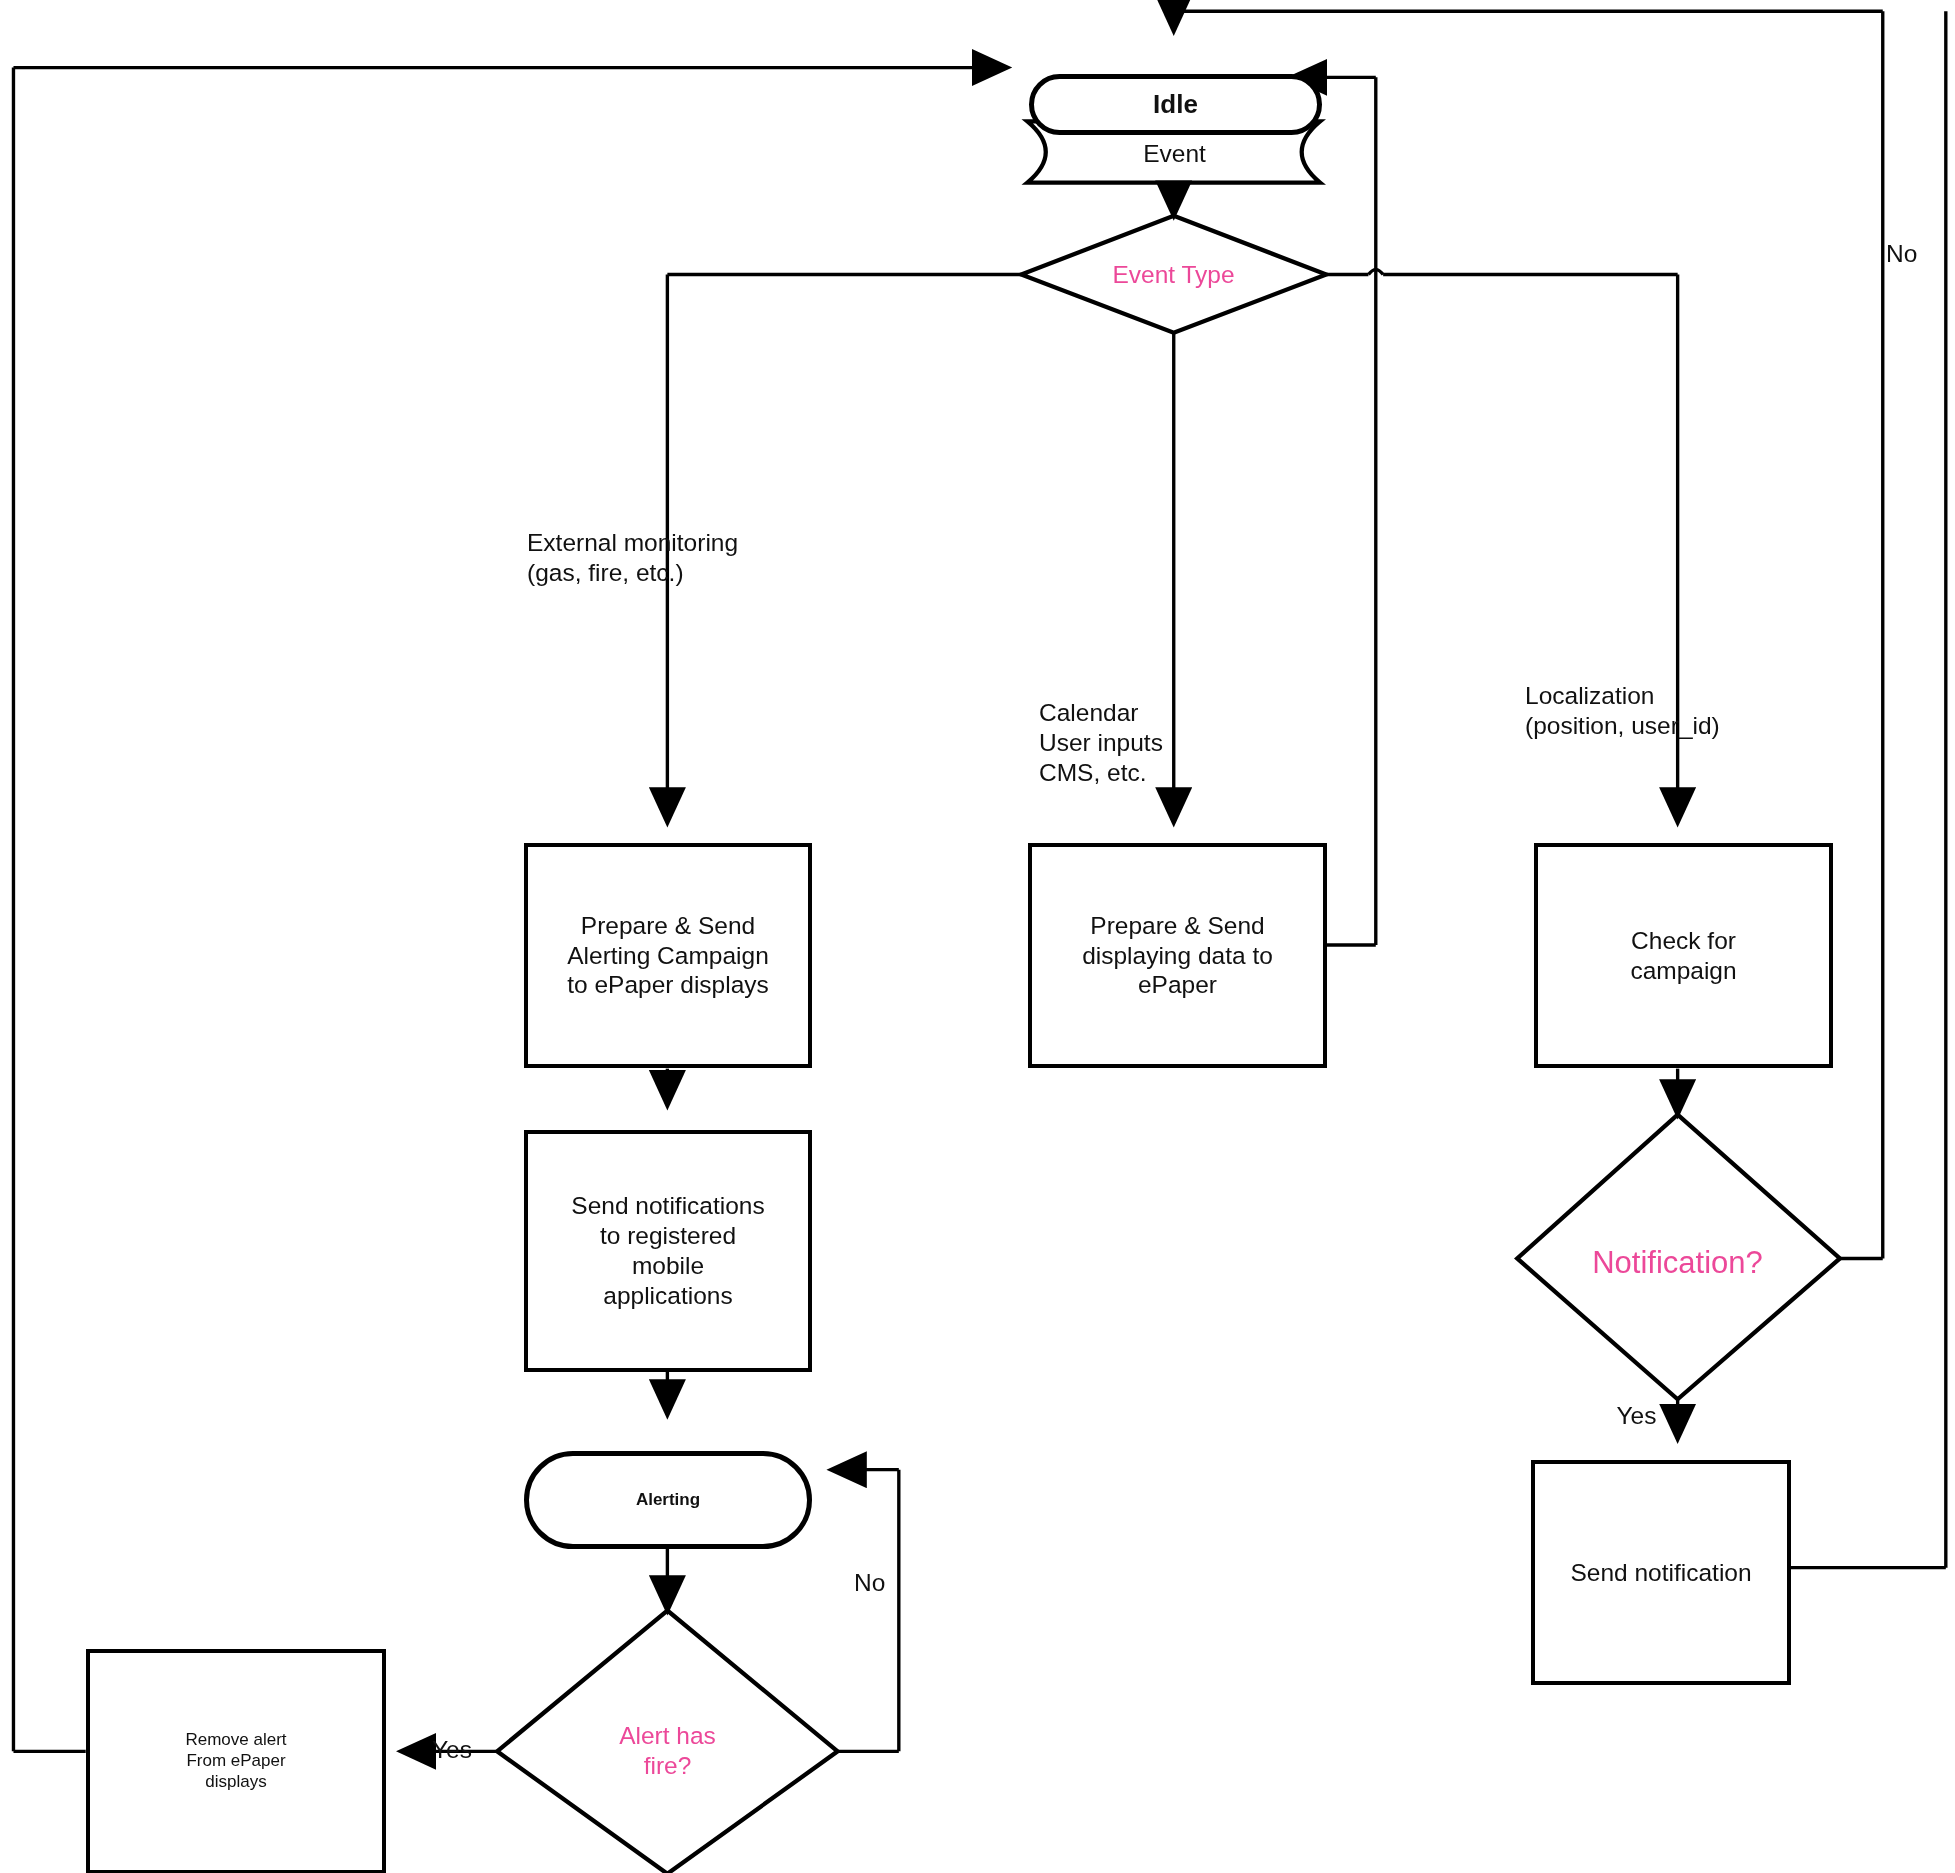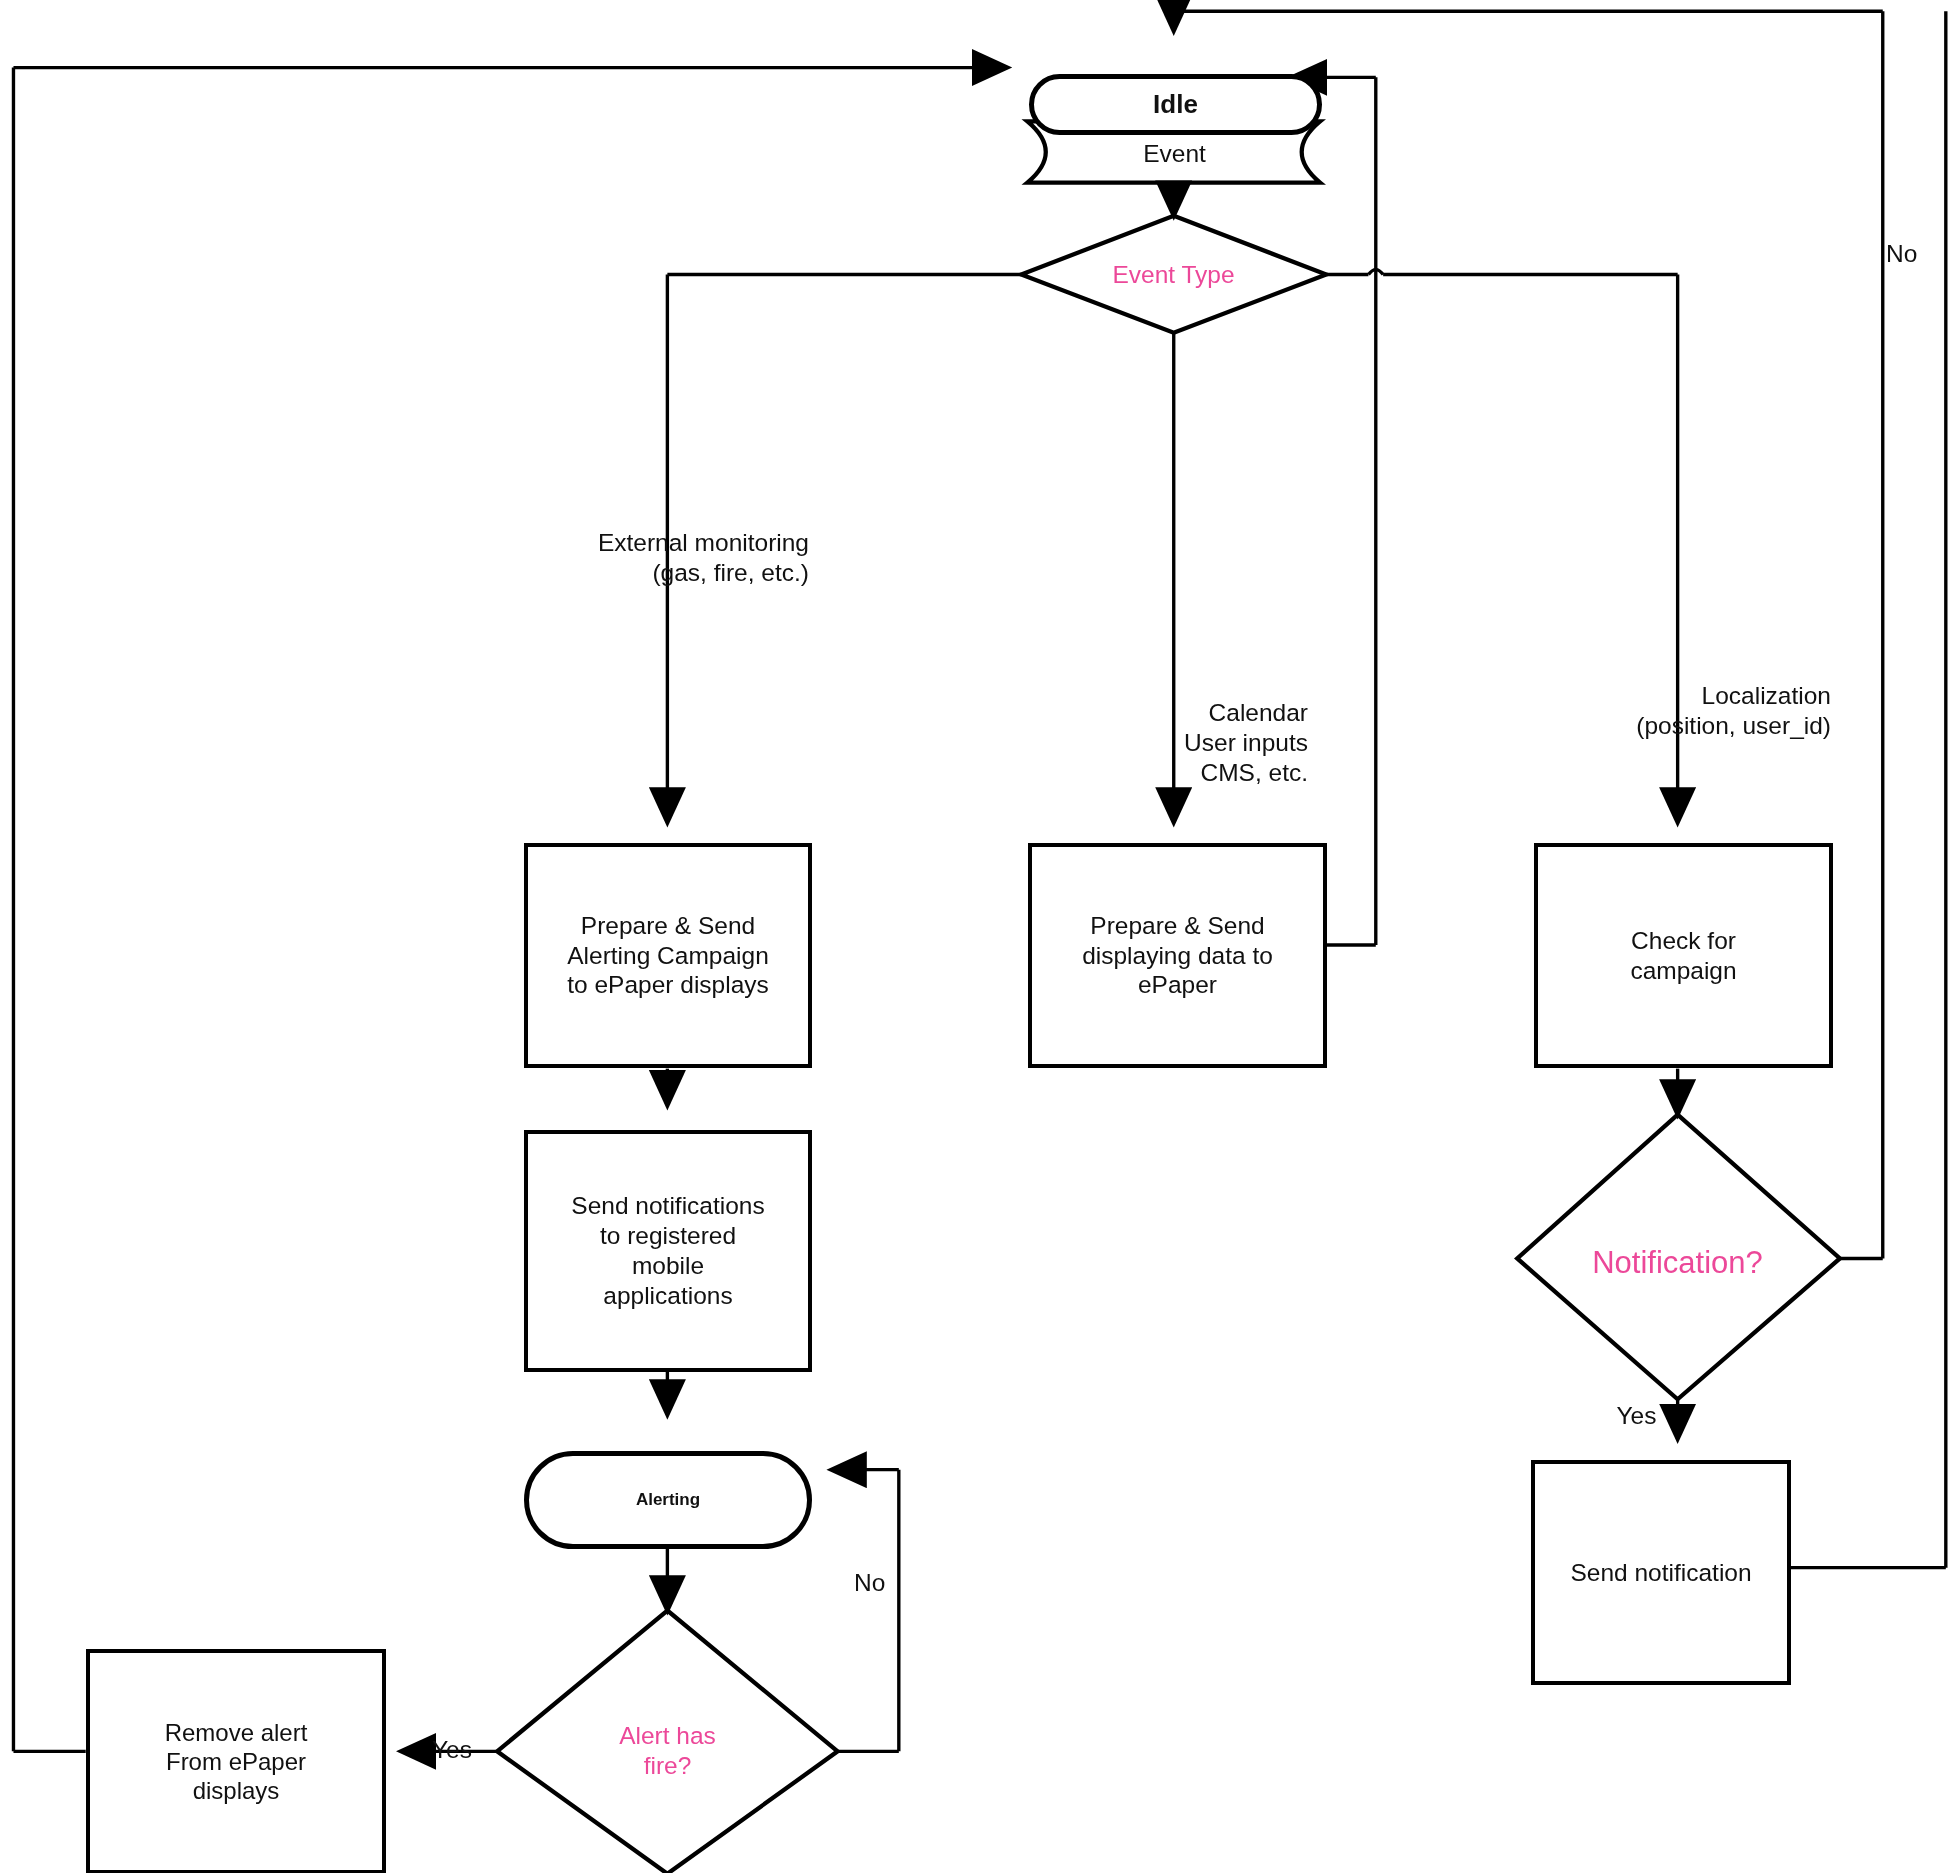--- a/index.html
+++ b/index.html
@@ -3,21 +3,21 @@
 <meta charset="utf-8">
 <style>
   html,body{margin:0;padding:0;background:#ffffff;}
   body{font-family:"Liberation Sans","DejaVu Sans",sans-serif;}
   #canvas{position:relative;width:1955px;height:1874px;background:#fff;overflow:hidden;}
   svg#wires{position:absolute;left:0;top:0;width:1955px;height:1874px;}
   .node{position:absolute;display:flex;align-items:center;justify-content:center;text-align:center;box-sizing:border-box;}
   .state{border:5.5px solid #000;border-radius:55px;background:#fff;font-weight:bold;margin-top:32px;}
   .process{border:4.3px solid #000;background:#fff;font-weight:normal;}
   .nodetext{display:block;width:100%;line-height:1.22;color:#111;}
-  .edgelabel{position:absolute;color:#111;text-align:right;line-height:1.22;white-space:pre-line;}
+  .edgelabel{position:absolute;color:#111;text-align:left;line-height:1.22;white-space:pre-line;}
   .diamondlabel{position:absolute;text-align:center;color:#ec4899;line-height:1.22;white-space:pre-line;}
   .tapetext{position:absolute;text-align:center;color:#111;}
 </style>
 </head>
 <body>
 
 <div id="canvas">
 
   <svg id="wires" viewBox="0 0 3193 3060" xmlns="http://www.w3.org/2000/svg">
     <defs>
@@ -125,21 +125,21 @@
 applications</span>
   </div>
 
   <div class="node state" style="left:524px;top:1419px;width:288px;height:98px;font-size:17px;">
     <span class="nodetext">Alerting</span>
   </div>
 
   <div class="diamondlabel" style="left:545px;top:1721px;width:245px;font-size:24.5px;">Alert has
 fire?</div>
 
-  <div class="node process" style="left:86px;top:1649px;width:300px;height:225px;font-size:24px;padding:3.7px 8.6px;justify-content:center;">
+  <div class="node process" style="left:86px;top:1649px;width:300px;height:225px;font-size:17px;padding:3.7px 8.6px;justify-content:center;">
     <span class="nodetext" style="white-space:pre-line;">Remove alert
 From ePaper
 displays</span>
   </div>
 
   <div class="diamondlabel" style="left:1555px;top:1244px;width:245px;font-size:31px;">Notification?</div>
 
   <div class="node process" style="left:1531px;top:1460px;width:260px;height:225px;font-size:24.5px;padding:3.7px 8.6px;">
     <span class="nodetext" style="white-space:pre-line;">Send notification</span>
   </div>

